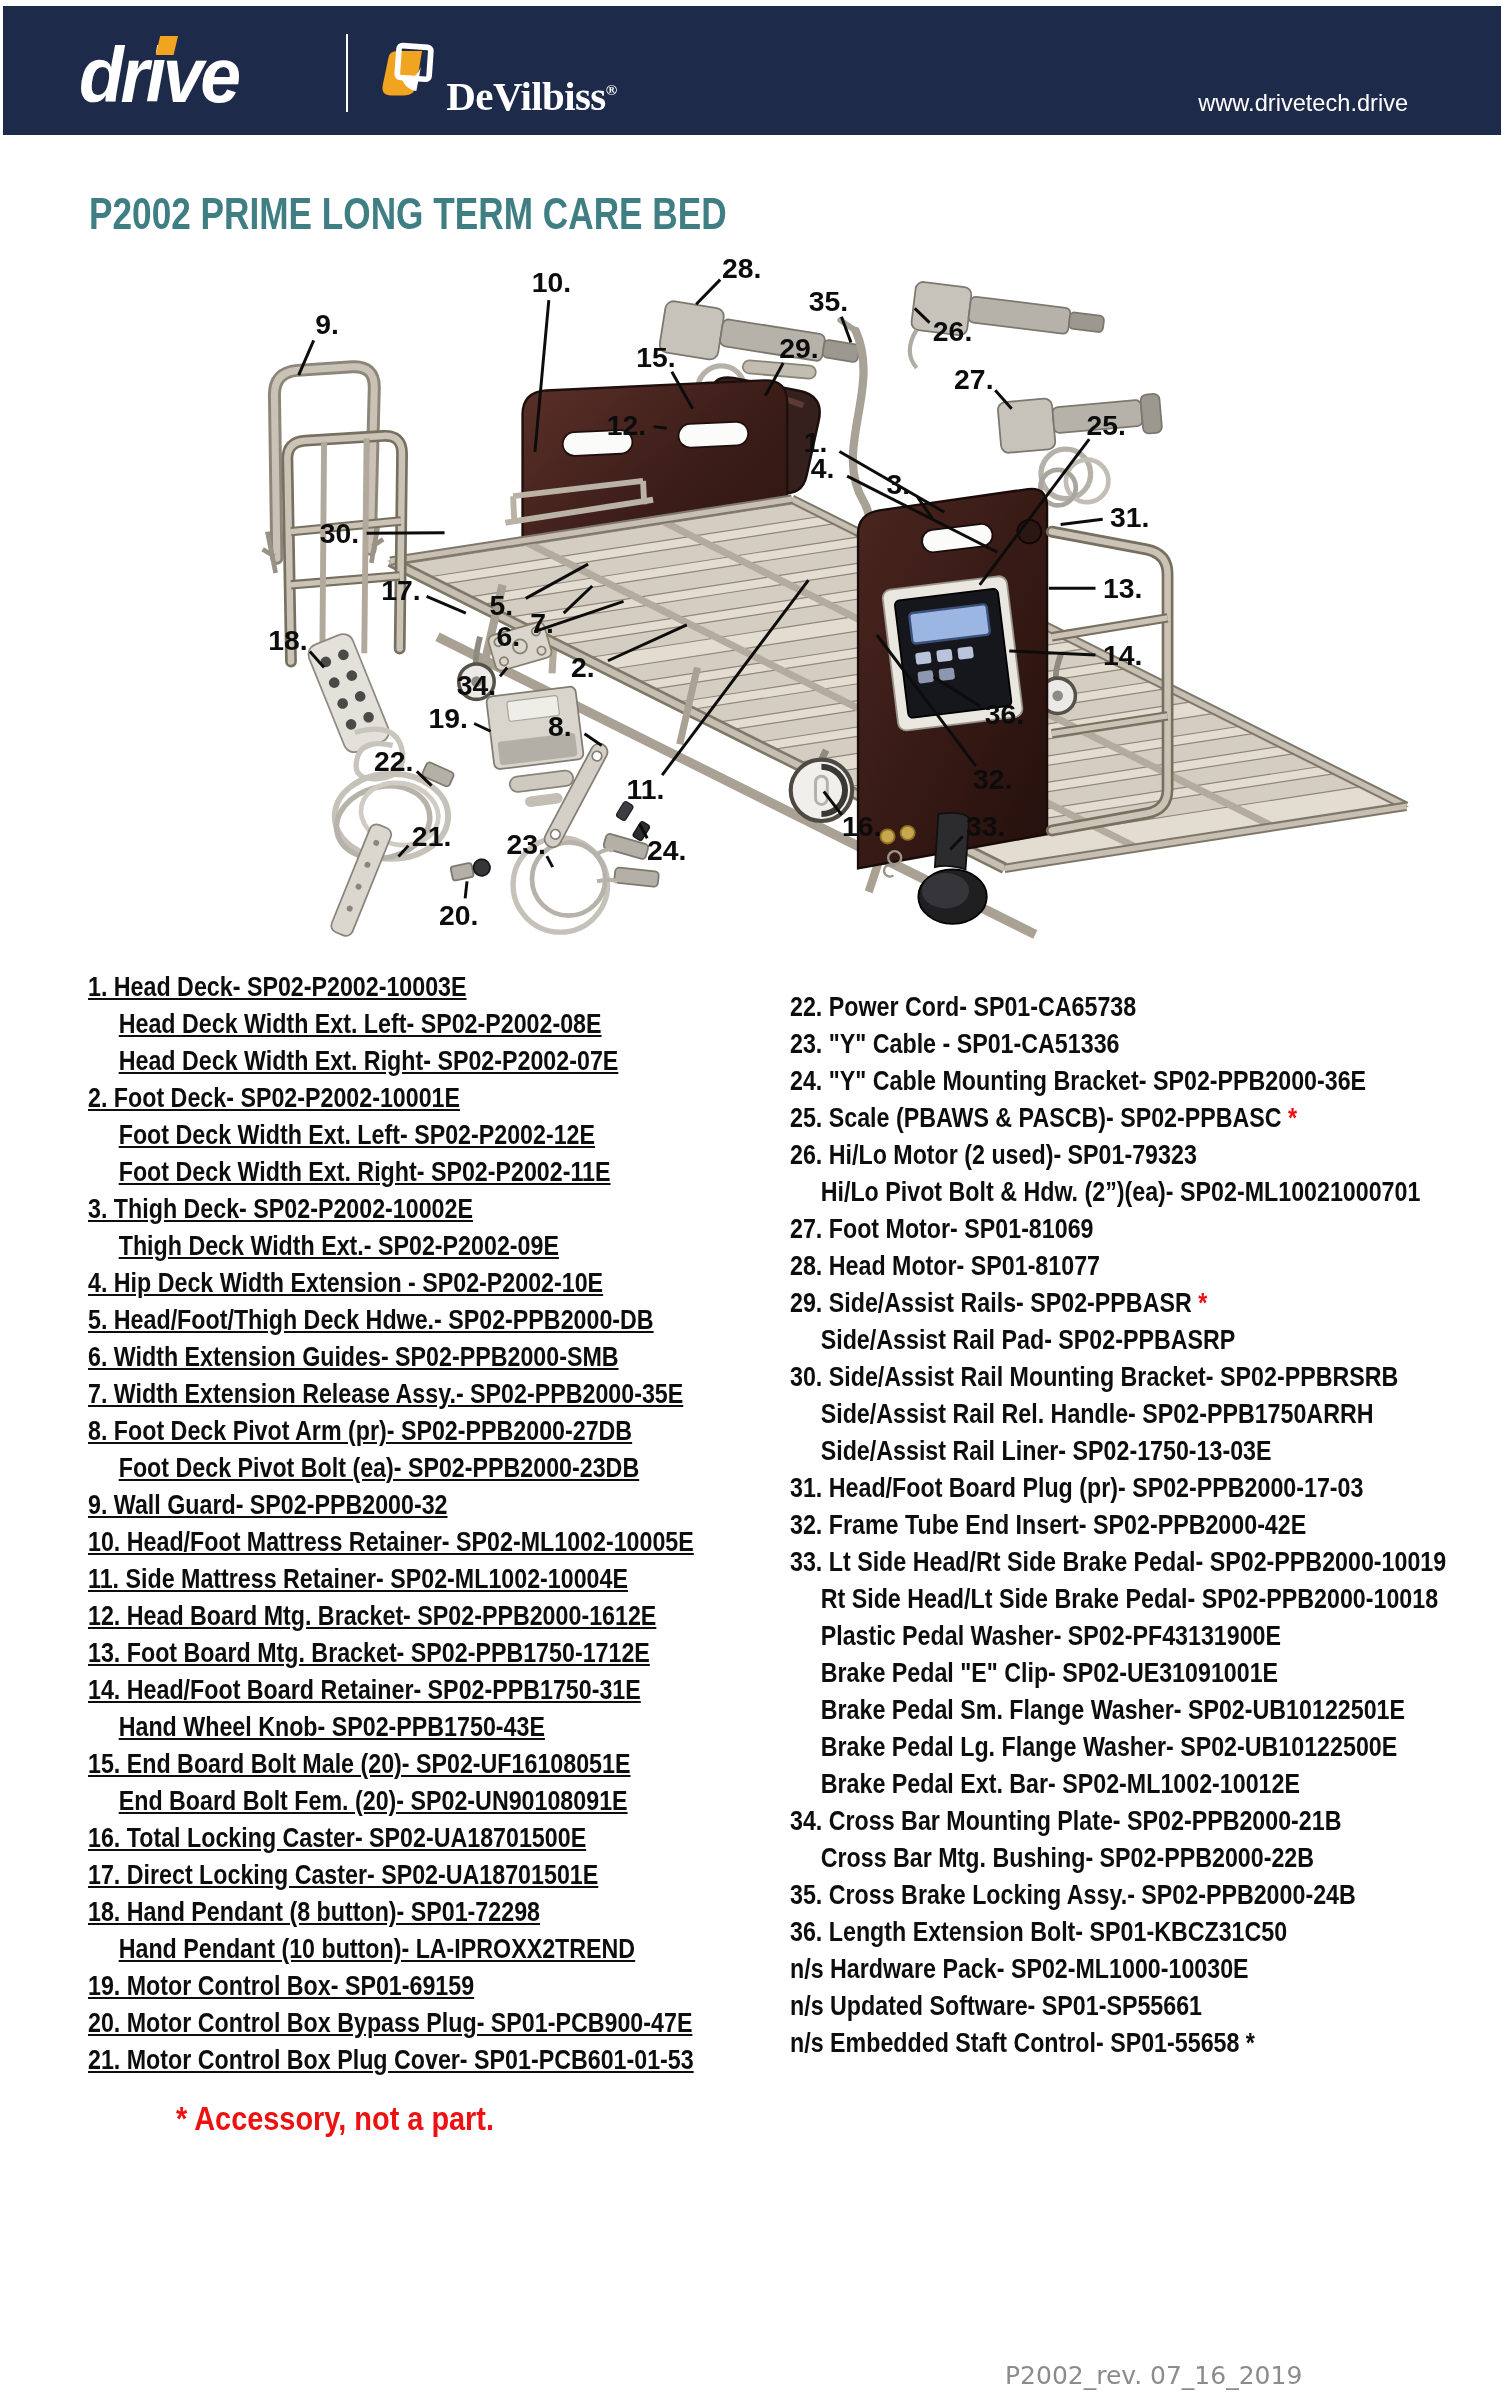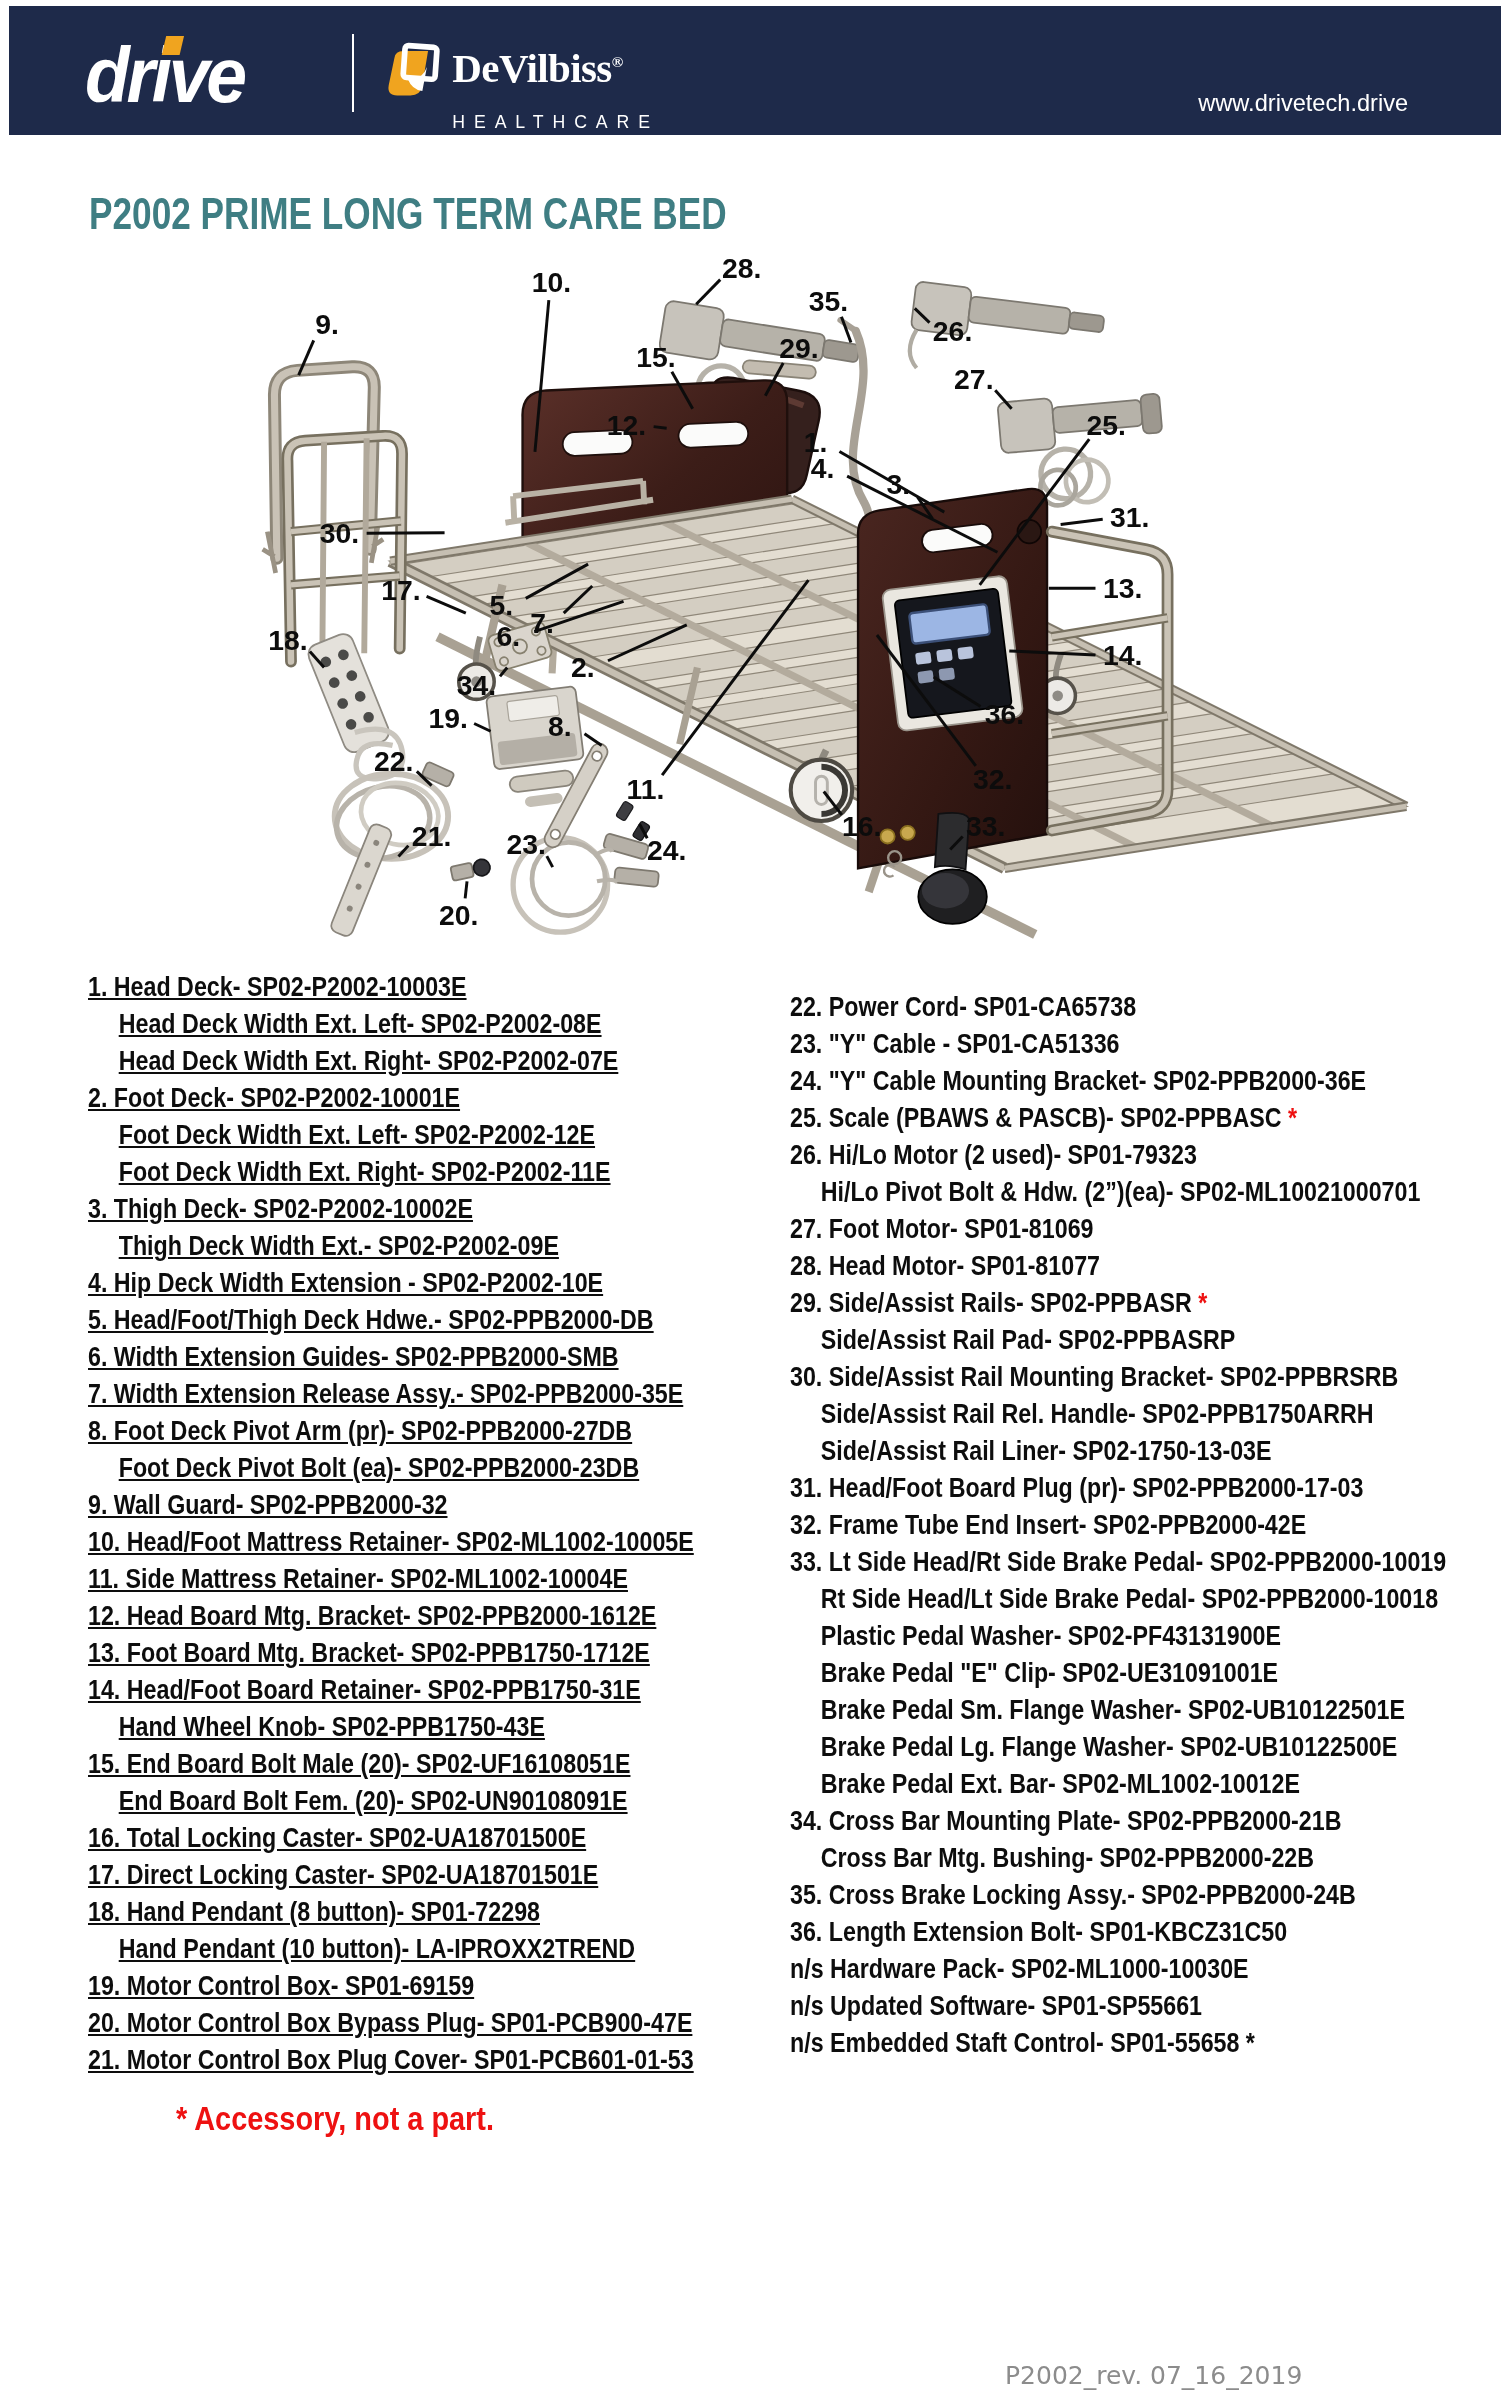--- a/index.html
+++ b/index.html
@@ -4,31 +4,31 @@
 <style>
   :root{
     --navy:#1e2a4a; --gold:#f0a41f; --teal:#3f7e83; --red:#ee1111;
     --gray-footer:#8c8c8c; --ink:#0d0d0d;
   }
   *{margin:0;padding:0;box-sizing:border-box;}
   body{width:1507px;height:2401px;position:relative;background:#fff;
        font-family:"Liberation Sans",sans-serif;color:var(--ink);overflow:hidden;}
 
   
-  .header{position:absolute;left:9px;top:5.9px;right:5.9px;height:129px;
+  .header{position:absolute;left:3px;top:5.9px;right:5.9px;height:129px;
           background:var(--navy);}
   .logo-drive{position:absolute;left:76px;top:25px;height:89px;
               font:italic 800 78px/89px "Liberation Sans",sans-serif;color:#fff;
               letter-spacing:-3.5px;transform:scaleX(.94);transform-origin:0 50%;}
   .drive-tittle{position:absolute;left:84px;top:4.7px;width:19px;height:19px;
                 background:var(--gold);transform:skewX(-14deg);}
   .logo-sep{position:absolute;left:343px;top:28px;width:2.4px;height:78px;background:#fff;}
   .logo-devilbiss{position:absolute;left:378px;top:34px;display:flex;align-items:flex-start;}
   .dv-icon{width:57px;height:70px;margin-right:8.3px;}
-  .dv-name{font:bold 41px/44px "Liberation Serif",serif;color:#fff;letter-spacing:-0.6px;}
+  .dv-name{font:bold 41px/44px "Liberation Serif",serif;color:#fff;letter-spacing:-0.6px;margin-top:28px;}
   .dv-reg{font-size:15.4px;vertical-align:super;}
   .dv-health{font:400 17.7px/23.6px "Liberation Sans",sans-serif;color:#fff;letter-spacing:8.9px;margin-top:21px;}
   .website{position:absolute;right:93px;top:84px;font:400 23.6px/26px "Liberation Sans",sans-serif;color:#fff;}
 
   
   .page-title{position:absolute;left:89px;top:190px;white-space:nowrap;
               font:bold 44px/47px "Liberation Sans",sans-serif;color:var(--teal);
               transform:scaleX(.8);transform-origin:0 50%;}
 
   

